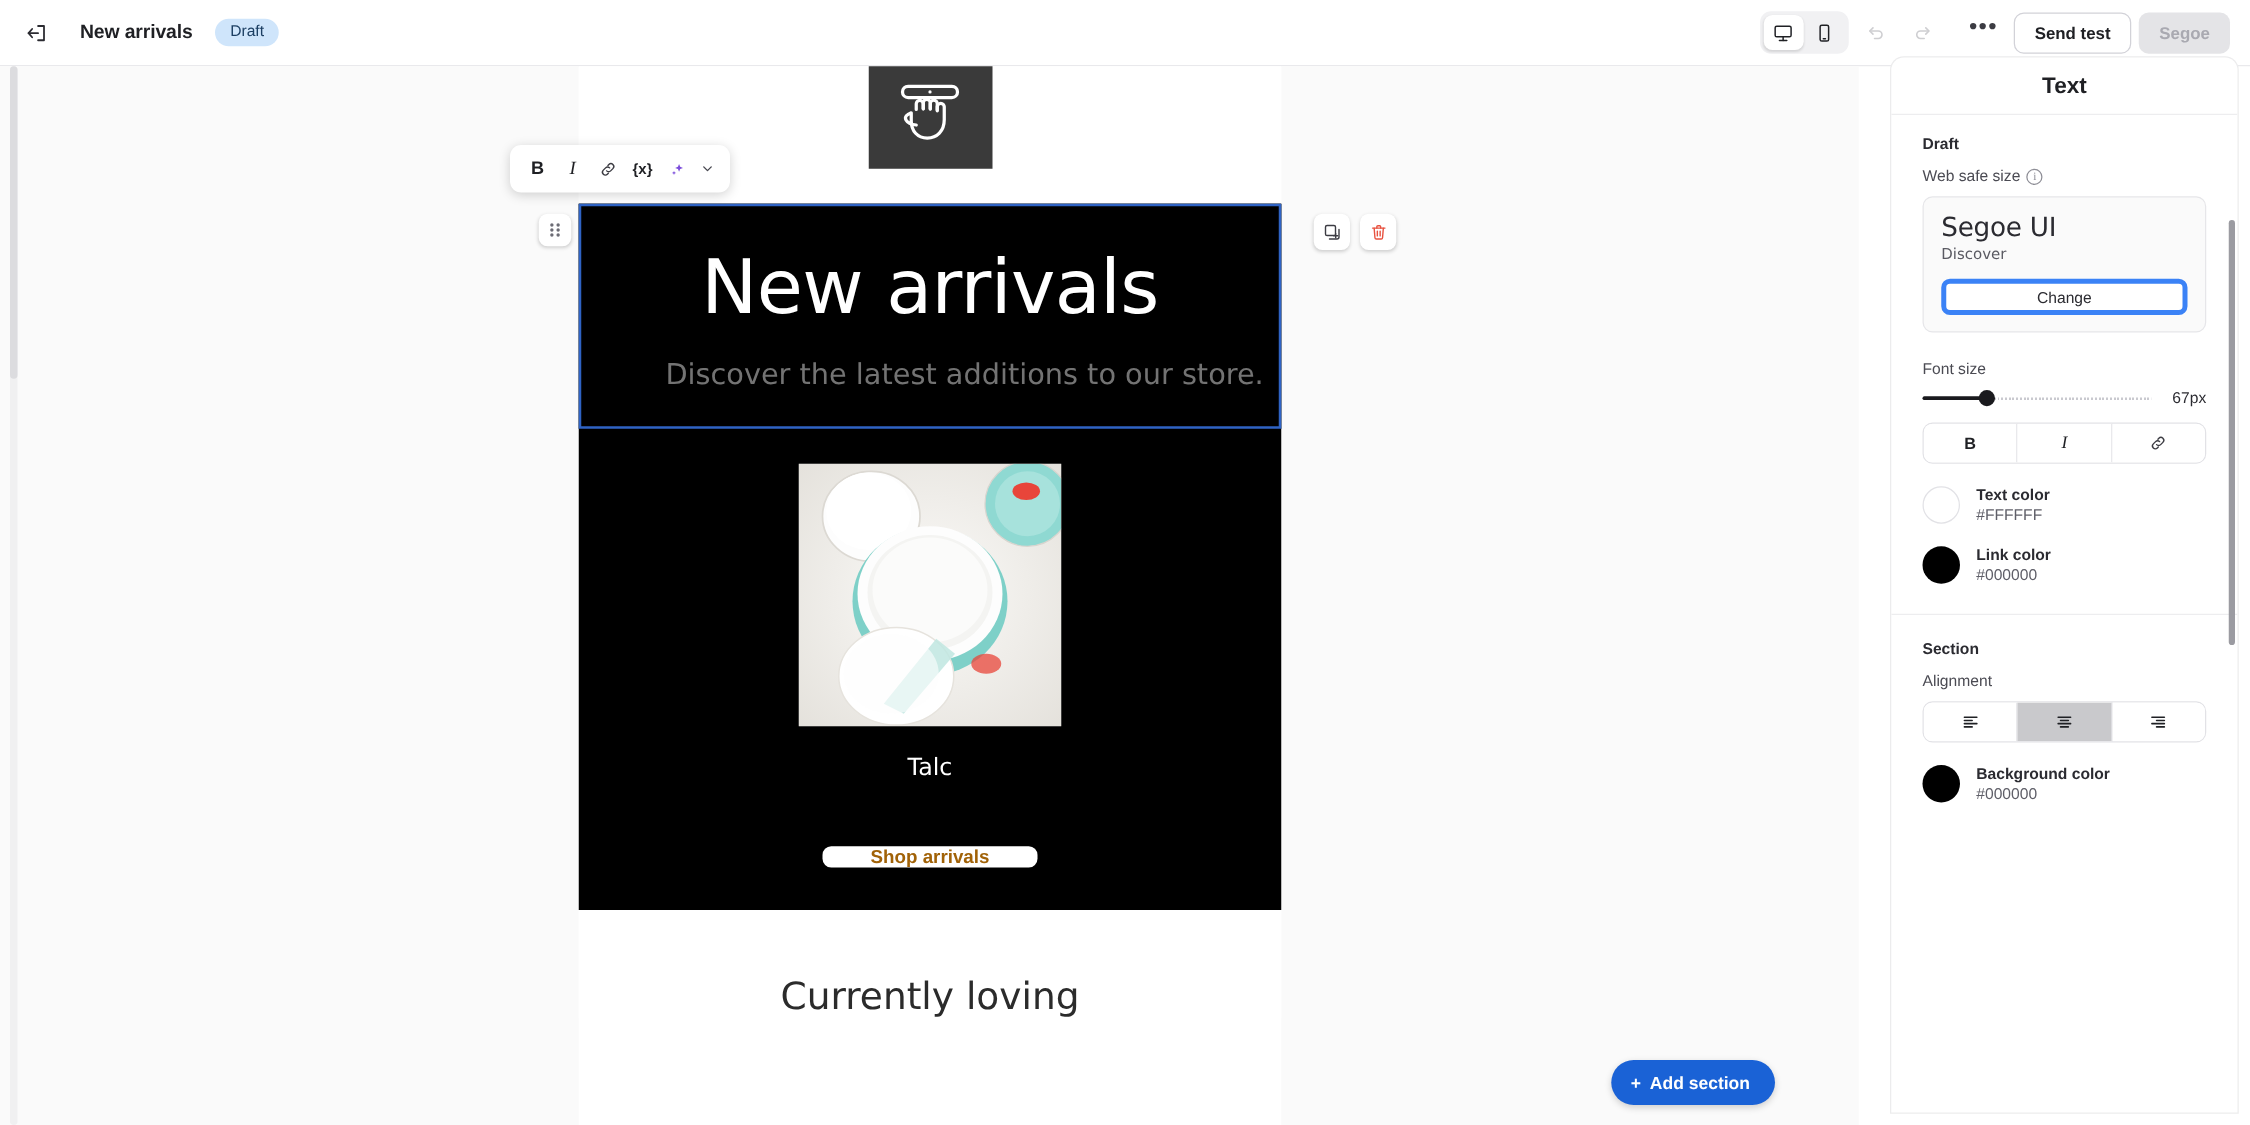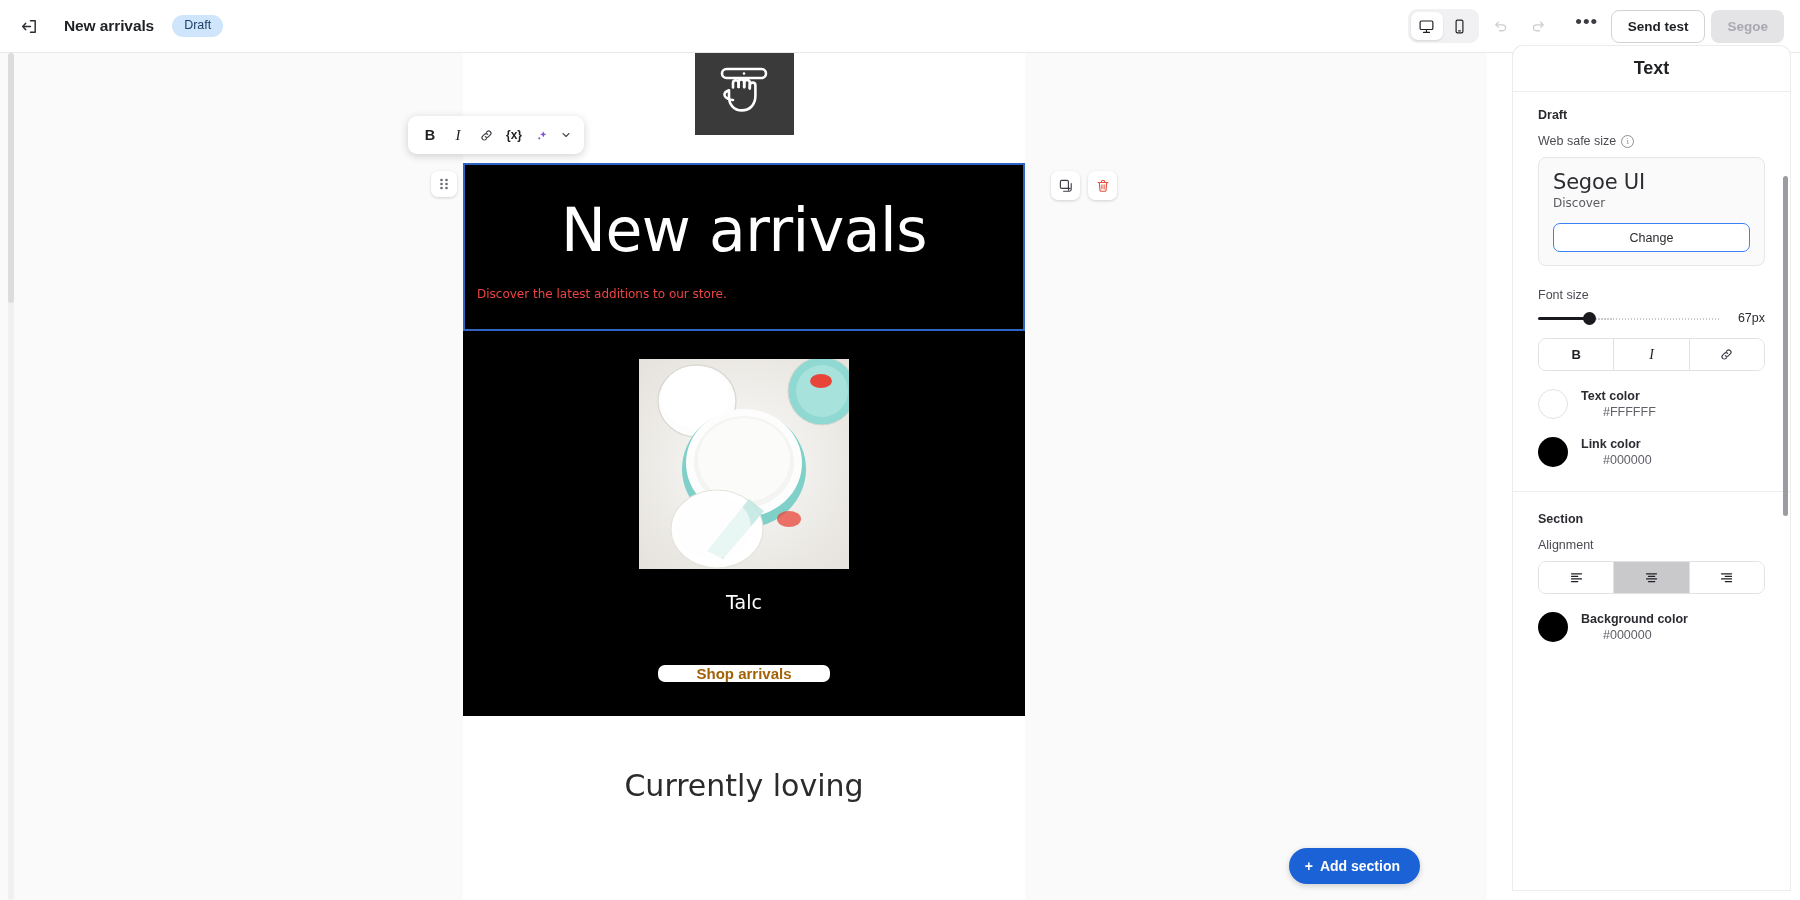--- a/index.html
+++ b/index.html
@@ -120,22 +120,22 @@
     outline: 2px solid #2f63c4;
     outline-offset: -2px;
   }
   .hero-h1 {
     color: #ffffff; text-align: center;
     font-size: 60px; line-height: 1.06;
     font-weight: 400; letter-spacing: -0.5px;
     font-family: "DejaVu Sans", sans-serif;
   }
   .hero-sub {
-    color: #ef4444; text-align: left;
-    font-size: 12px; margin-top: 24px;
+    color: #737373; text-align: right;
+    font-size: 23px; margin-top: 24px;
     font-family: "DejaVu Sans", sans-serif;
   }
   .product-img {
     width: 210px; height: 210px; margin: 28px auto 0;
     background: #efeeea;
     position: relative; overflow: hidden;
   }
   .product-caption {
     color: #ffffff; text-align: center;
     font-size: 19px; margin-top: 22px;
@@ -246,21 +246,21 @@
     font-size: 21px; color: #2b2b31; font-weight: 400;
     font-family: "DejaVu Sans", sans-serif; letter-spacing: -0.2px;
   }
   .font-weight-label {
     font-size: 12px; color: #5a5a62; margin-top: 2px;
     font-family: "DejaVu Sans", sans-serif;
   }
   .change-btn {
     display: block; width: 100%; margin-top: 13px;
     height: 29px; background: #ffffff;
-    border: 1px solid #3b82f6; border-radius: 7px;
+    border: 4px solid #3b82f6; border-radius: 7px;
     font-size: 12.5px; color: #2b2b31;
     font-family: "Liberation Sans", sans-serif;
     cursor: pointer;
   }
 
   .slider-row { display: flex; align-items: center; gap: 10px; margin-top: 6px; }
   .slider-track {
     position: relative; flex: 1; height: 14px;
     display: flex; align-items: center;
   }
@@ -298,21 +298,21 @@
 
   .color-row {
     display: flex; align-items: center; gap: 13px; margin-top: 18px;
   }
   .swatch {
     width: 30px; height: 30px; border-radius: 50%;
     flex-shrink: 0; cursor: pointer;
   }
   .swatch.light { border: 1px solid #e2e2e6; }
   .color-name { font-size: 12.5px; font-weight: 700; color: #2b2b31; }
-  .color-hex { font-size: 12.5px; color: #5f5f68; margin-top: 2px; margin-left: 22px; }
+  .color-hex { font-size: 12.5px; color: #5f5f68; margin-top: 2px; }
 
   .divider { height: 1px; background: #ededef; margin: 24px -25px 0; }
 
   
   .panel-scrollbar {
     position: absolute; top: 130px; right: 2px;
     width: 5px; height: 340px; background: #9b9ba1; border-radius: 3px;
   }
 
   svg { display: block; }

